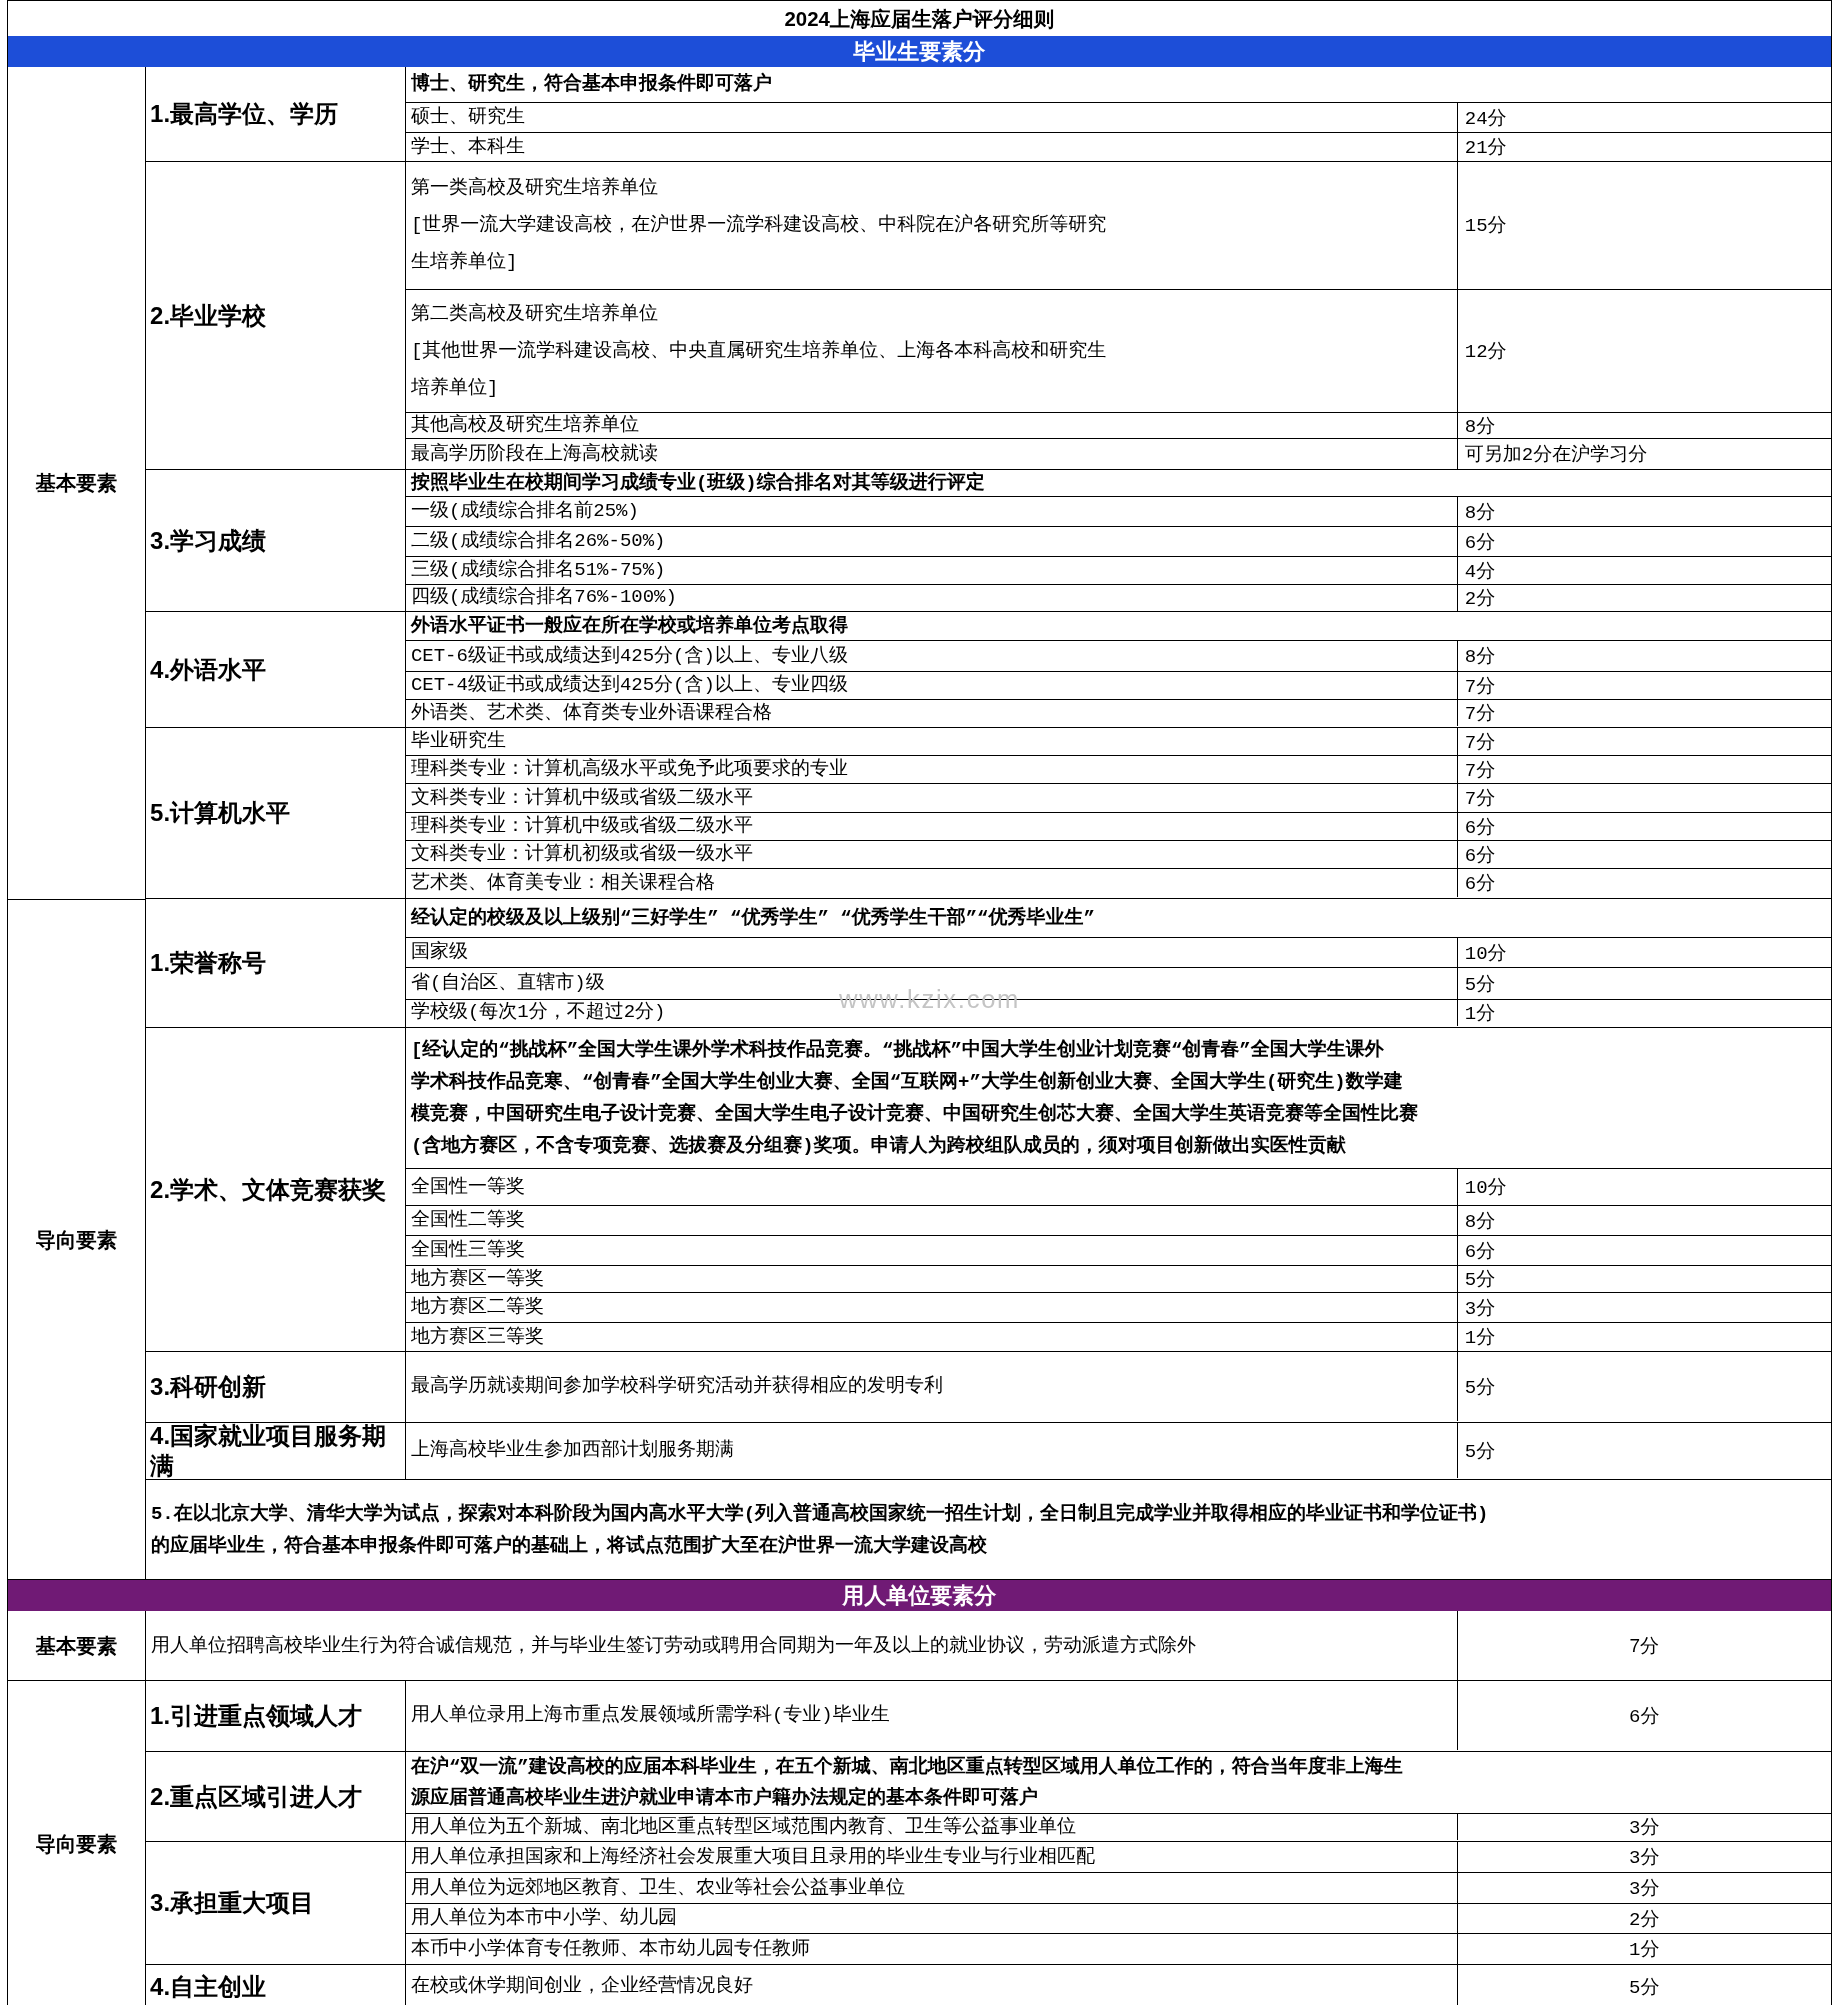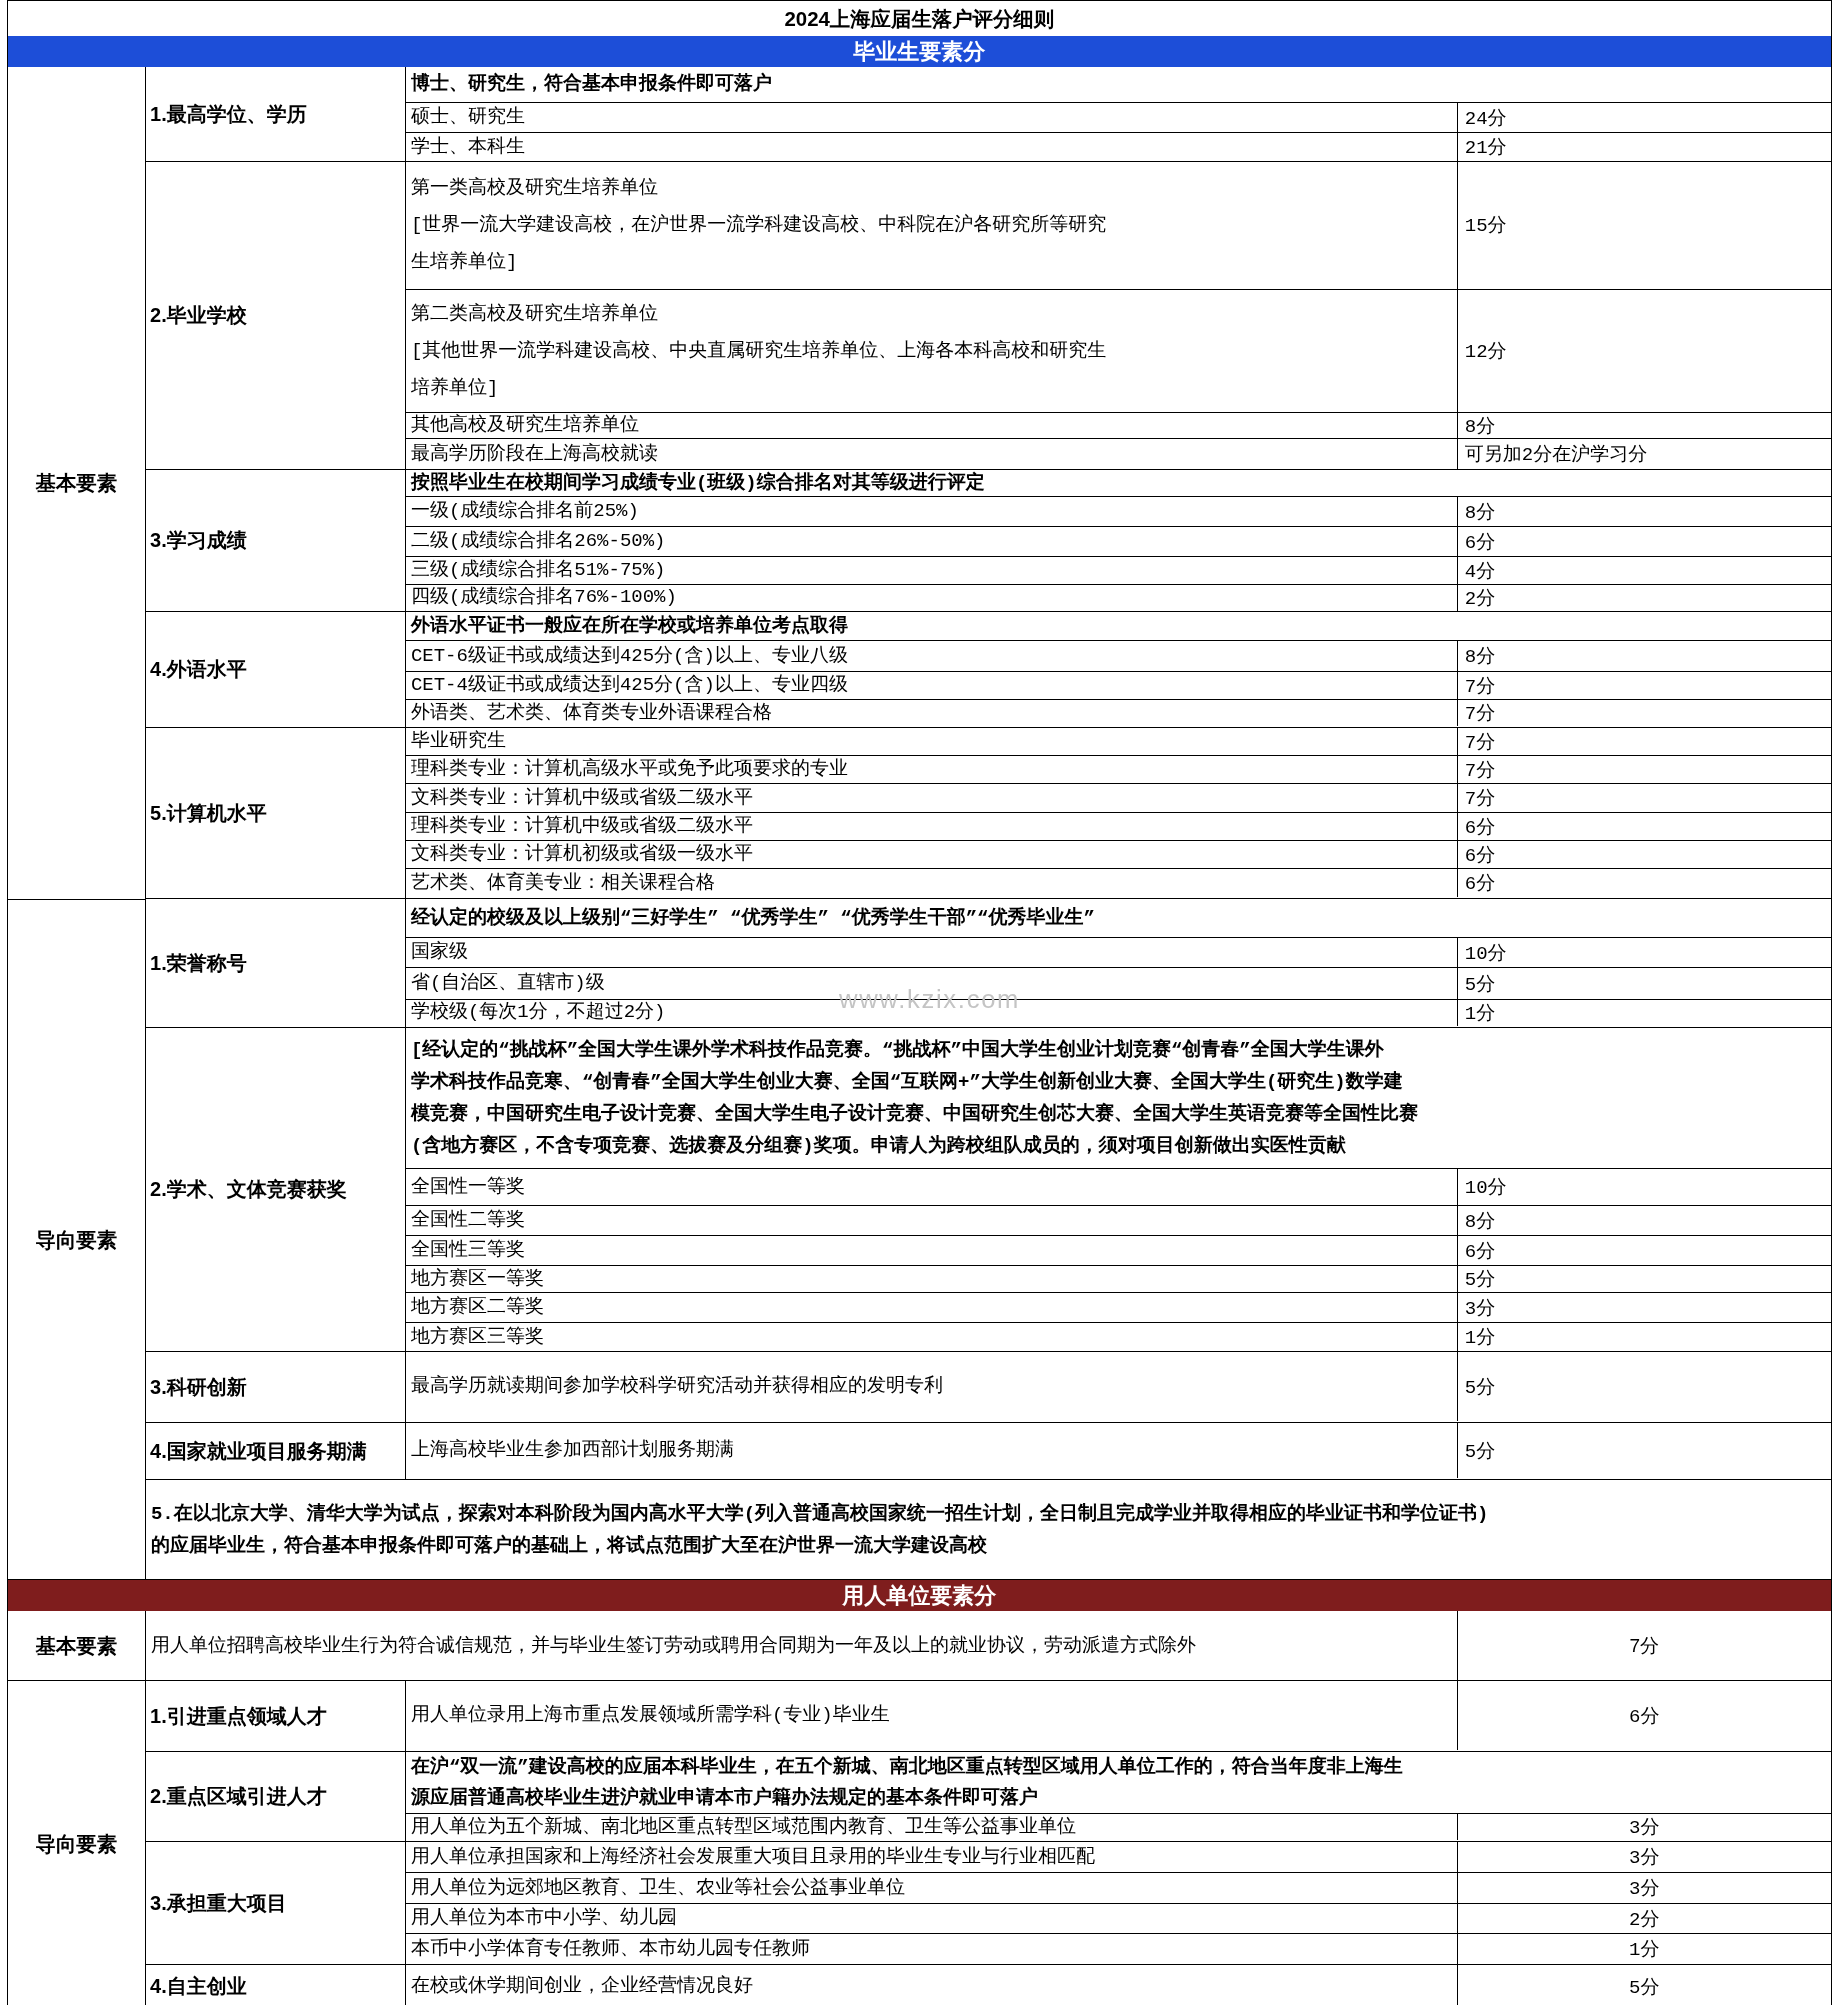--- a/index.html
+++ b/index.html
@@ -23,21 +23,21 @@
   .sec { display: flex; }
   .catcol { width: 138px; flex: none; display: flex; flex-direction: column; border-right: 0.9px solid #000; font-family: Liberation Mono, monospace; }
   .cat { display: flex; align-items: center; justify-content: center; font-weight: bold; font-size: 20.4px; }
   .restcol { flex: 1; display: flex; flex-direction: column; min-width: 0; }
   .block { display: flex; border-bottom: 1.7px solid #000; }
   .block.bbthin { border-bottom-width: 0.9px; justify-content: flex-end; }
   .block.nobb { border-bottom: none; }
   .subcat {
     width: 260px; flex: none; border-right: 0.9px solid #000;
     display: flex; align-items: center; padding-left: 4.3px;
-    font-weight: bold; font-size: 20px; line-height: 1.25; text-align: center;
+    font-weight: bold; font-size: 24px; line-height: 1.25;
   }
   .rows { flex: 1; display: flex; flex-direction: column; min-width: 0; }
   .row { display: flex; border-bottom: 0.9px solid #000; font-family: Liberation Mono, monospace; }
   .rows .row:last-child { border-bottom: none; }
   .desc {
     flex: 1; display: flex; align-items: center; padding-left: 5.1px;
     font-size: 19px; white-space: pre-line; line-height: 1.3; min-width: 0;
   }
   .score {
     width: 374px; flex: none; border-left: 0.9px solid #000;
@@ -270,21 +270,21 @@
           <div class="row" style="height:99px">
               <div class="desc bold para">5.在以北京大学、清华大学为试点，探索对本科阶段为国内高水平大学(列入普通高校国家统一招生计划，全日制且完成学业并取得相应的毕业证书和学位证书)
 的应届毕业生，符合基本申报条件即可落户的基础上，将试点范围扩大至在沪世界一流大学建设高校</div>
             </div>
         </div>
       </div>
 
     </div>
   </div>
 
-  <div class="bar" style="background: #7f1d1d;">用人单位要素分</div>
+  <div class="bar" style="background: #701a75;">用人单位要素分</div>
 
   <div class="sec sec2">
     <div class="catcol">
       <div class="cat" style="height:70px;border-bottom:1.7px solid #000">基本要素</div>
       <div class="cat" style="height:326px">导向要素</div>
     </div>
     <div class="restcol">
 
       <div class="block" style="height:70px">
         <div class="desc">用人单位招聘高校毕业生行为符合诚信规范，并与毕业生签订劳动或聘用合同期为一年及以上的就业协议，劳动派遣方式除外</div>

